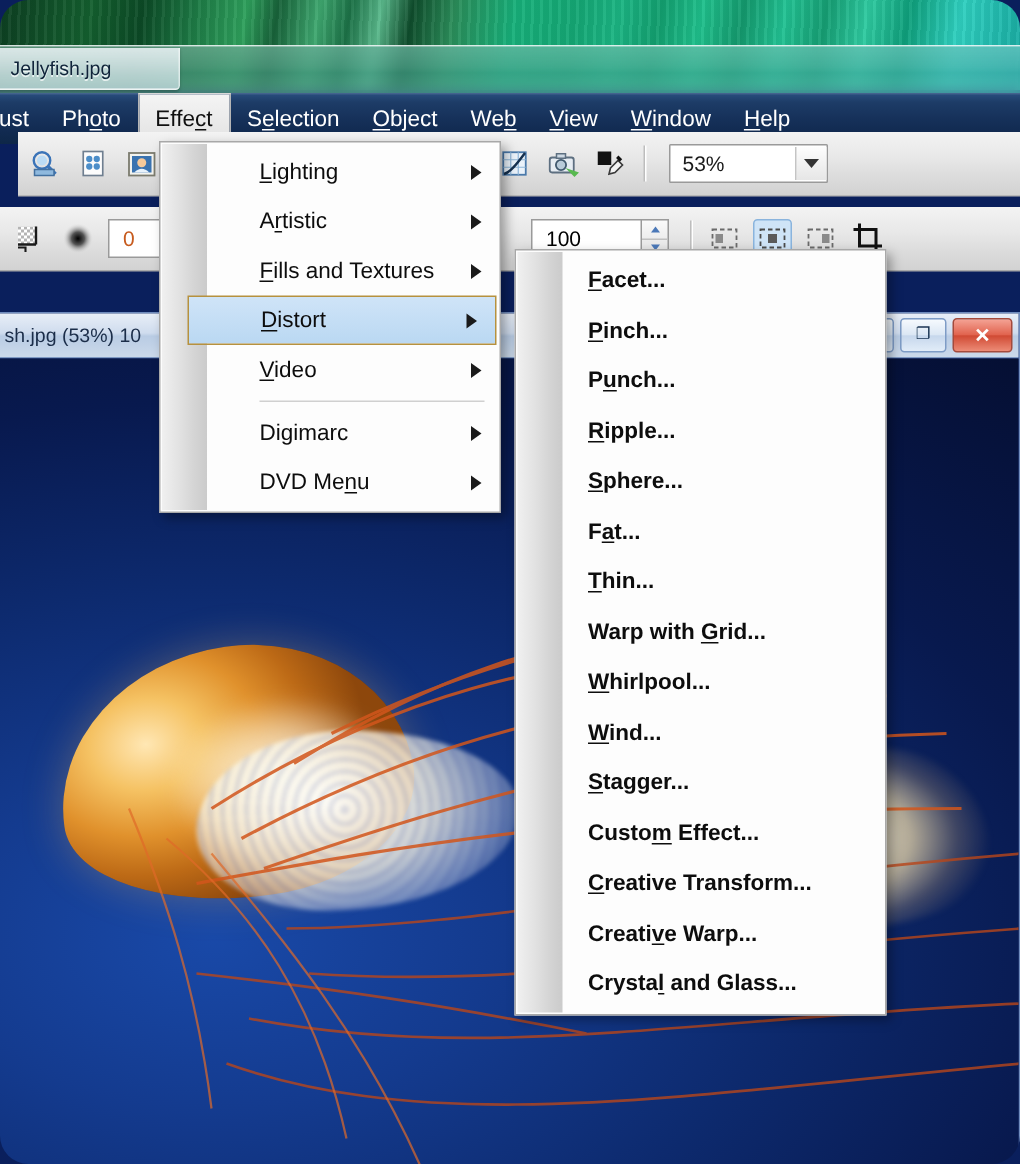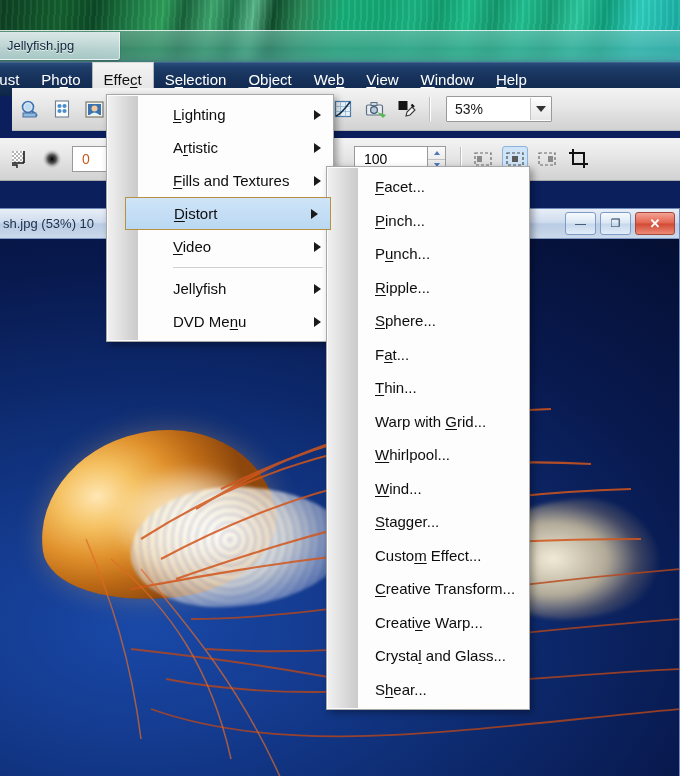--- a/index.html
+++ b/index.html
@@ -2,21 +2,21 @@
 <html><head>
 <meta charset="utf-8">
 <title>PaintShop Pro - Effect Menu</title>
 <style>
   html,body{margin:0;padding:0;}
   body{
     width:680px;height:776px;overflow:hidden;position:relative;
     font-family:"Liberation Sans", sans-serif;
     background:#0a1f5c;
   }
-  #root{position:absolute;inset:0;overflow:hidden;}
+  #root{position:absolute;inset:0;overflow:hidden;border-radius:19px;}
 
   
   .wallpaper{
     position:absolute;left:0;top:0;width:680px;height:60px;
     background:
       linear-gradient(100deg,#0d3f22 0%,#14602f 9%,#0c4a26 14%,#1d7a45 19%,#2ea05c 24%,#18633a 27%,#3fa870 31%,#1c7247 34%,#5ab98c 37%,#0f4d2c 40%,#2b8d5a 44%,
         #17b07a 50%,#15a875 56%,#1bb583 60%,#13a070 64%,#1fc08c 68%,#149a6e 72%,#22c293 76%,#169f74 80%,#2ecaa0 84%,#0fa07c 88%,#2fd0c0 93%,#17a9a0 100%);
   }
   .wallpaper:after{
     content:"";position:absolute;inset:0;
@@ -200,21 +200,21 @@
     border-top:5px solid transparent;border-bottom:5px solid transparent;border-left:7px solid #1a1a1a;
   }
   .menu-row.sel{
     background:linear-gradient(180deg,#cfe4f8 0%,#bad8f2 100%);
     border:1px solid #b6913f;box-sizing:border-box;
     margin:0 2px;padding-left:48px;
   }
   .menu-div{height:1px;background:#d0d0d0;margin:4px 10px 4px 50px;position:relative;z-index:2;}
 
   #effect-menu{left:106px;top:94px;width:228px;padding-left:16px;}
-  #distort-menu{left:326px;top:166px;width:204px;}
+  #distort-menu{left:343px;top:166px;width:248px;font-weight:bold;}
   #distort-menu .menu-row{height:33.5px;padding-left:48px;}
 </style>
 </head>
 <body>
 
 <div id="root">
 
   <div class="wallpaper"></div>
 
   <div class="glass">
@@ -468,21 +468,21 @@
         <div class="menu-row sel">
           <span class="lbl"><u>D</u>istort</span>
           <span class="arr"></span>
         </div>
         <div class="menu-row">
           <span class="lbl"><u>V</u>ideo</span>
           <span class="arr"></span>
         </div>
         <div class="menu-div"></div>
         <div class="menu-row">
-          <span class="lbl">Jellyfish</span>
+          <span class="lbl">Digimarc</span>
           <span class="arr"></span>
         </div>
         <div class="menu-row">
           <span class="lbl">DVD Me<u>n</u>u</span>
           <span class="arr"></span>
         </div>
       </div>
   </div>
 
   <div class="menu" id="distort-menu">
@@ -526,19 +526,16 @@
         </div>
         <div class="menu-row">
           <span class="lbl"><u>C</u>reative Transform...</span>
         </div>
         <div class="menu-row">
           <span class="lbl">Creati<u>v</u>e Warp...</span>
         </div>
         <div class="menu-row">
           <span class="lbl">Crysta<u>l</u> and Glass...</span>
         </div>
-        <div class="menu-row">
-          <span class="lbl">S<u>h</u>ear...</span>
-        </div>
       </div>
   </div>
 
 </div>
 
 </body></html>

